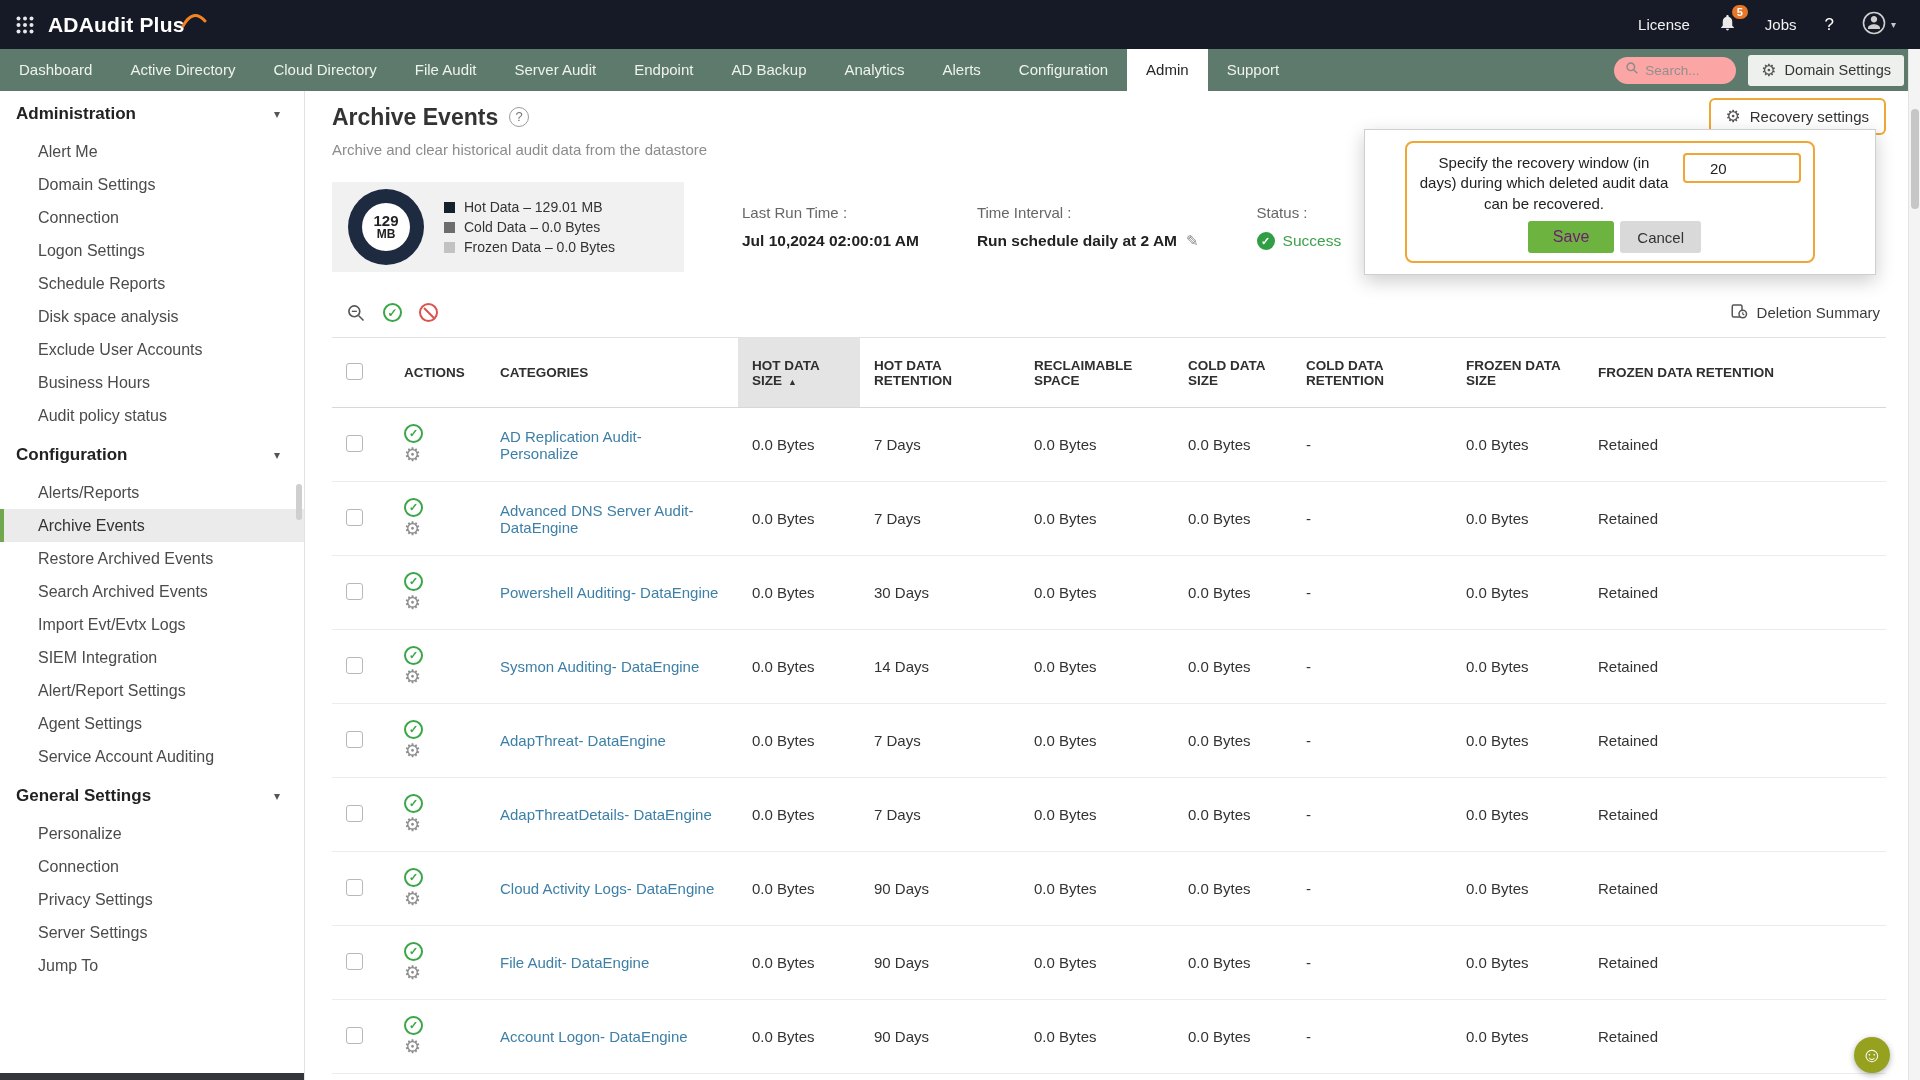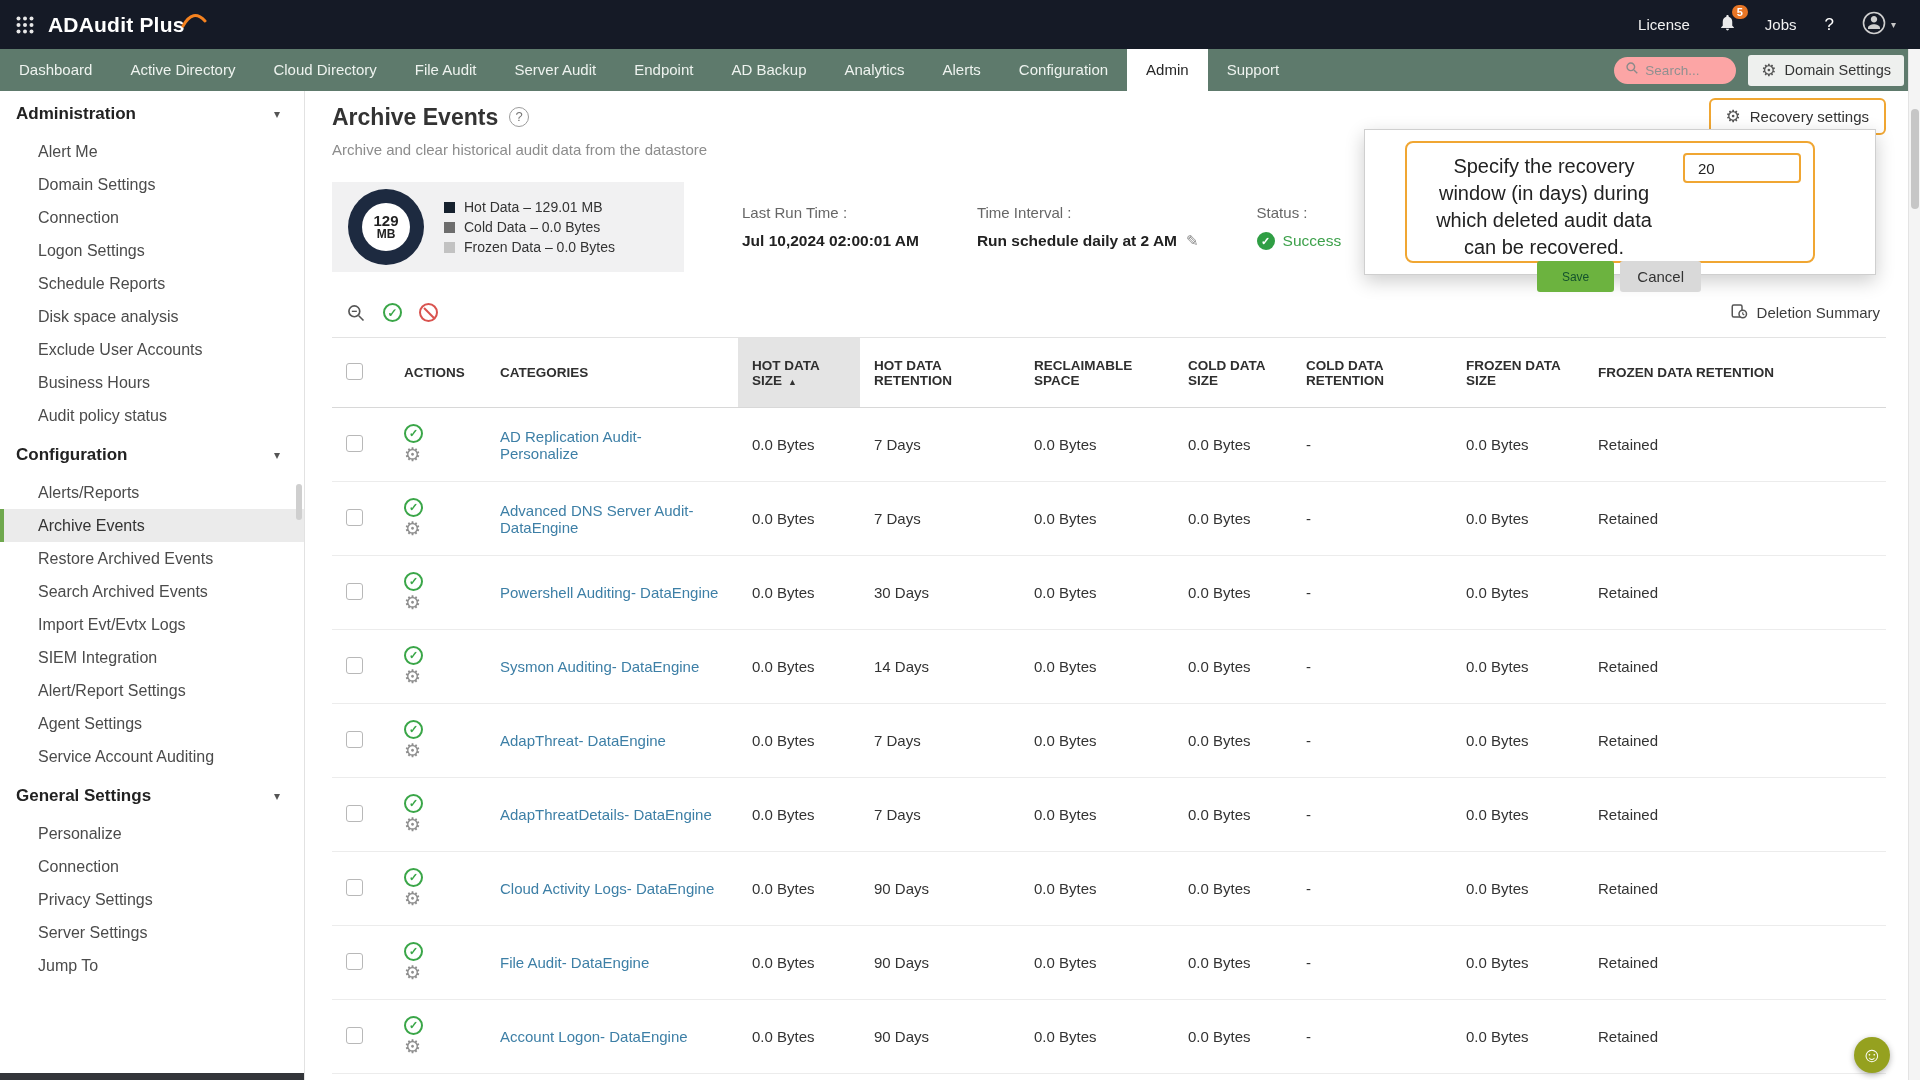--- a/index.html
+++ b/index.html
@@ -84,24 +84,24 @@
   .c-actions span { margin-right:15px; vertical-align:middle; }
   .icon-circle-check { display:inline-flex; width:19px; height:19px; border:2px solid #3aa648; border-radius:50%; color:#3aa648; font-size:11px; font-weight:700; align-items:center; justify-content:center; cursor:pointer; }
   .icon-gear { font-size:19px; color:#8f8f8f; cursor:pointer; }
   .checkbox { display:inline-block; width:17px; height:17px; border:1px solid #b8b8b8; border-radius:3px; background:#fff; cursor:pointer; }
   .cat-link { color:#3d7fa6; cursor:pointer; text-decoration:none; }
 
   
   .popup { position:absolute; left:1364px; top:129px; width:512px; height:146px; background:#fff; border:1px solid #cfcfcf; box-shadow:0 6px 18px rgba(0,0,0,.2); padding:11px 60px 11px 40px; z-index:30; }
   .popup-inner { border:2px solid #f0a632; border-radius:8px; height:100%; padding:10px 12px 8px 12px; display:flex; flex-direction:column; }
   .popup-row { display:flex; gap:14px; }
-  .popup-msg { flex:1; font-size:20px; color:#222; text-align:center; line-height:1.35; }
-  .popup-input { width:118px; height:30px; border:2px solid #f0a632; border-radius:4px; font-size:15px; padding:0 13px; color:#222; align-self:flex-start; outline:none; font-family:"Liberation Sans",sans-serif; }
+  .popup-msg { flex:1; font-size:15px; color:#222; text-align:center; line-height:1.35; }
+  .popup-input { width:118px; height:30px; border:2px solid #f0a632; border-radius:4px; font-size:15px; padding:0 25px; color:#222; align-self:flex-start; outline:none; font-family:"Liberation Sans",sans-serif; }
   .popup-btns { display:flex; justify-content:flex-end; gap:6px; padding-right:100px; margin-top:auto; }
-  .save-btn { background:#6cb33f; color:#14532d; border:none; border-radius:3px; padding:7px 25px; font-size:12px; cursor:pointer; font-family:"Liberation Sans",sans-serif; }
+  .save-btn { background:#6cb33f; color:#701a75; border:none; border-radius:3px; padding:7px 25px; font-size:16px; cursor:pointer; font-family:"Liberation Sans",sans-serif; }
   .cancel-btn { background:#d9d9d9; color:#333; border:none; border-radius:3px; padding:7px 17px; font-size:15px; cursor:pointer; font-family:"Liberation Sans",sans-serif; }
 
   
   .page-scrollbar { position:absolute; right:0; top:49px; width:12px; height:1031px; background:#f4f4f4; border-left:1px solid #e3e3e3; z-index:40; }
   .page-scrollbar .thumb { position:absolute; top:60px; left:2px; width:8px; height:100px; background:#c6c6c6; border-radius:4px; }
   .chat-bubble { position:absolute; right:30px; bottom:7px; width:36px; height:36px; border-radius:50%; background:#95a11f; color:#fff; display:flex; align-items:center; justify-content:center; font-size:21px; box-shadow:0 2px 6px rgba(0,0,0,.3); cursor:pointer; z-index:40; }
 </style>
 </head>
 <body>
 

